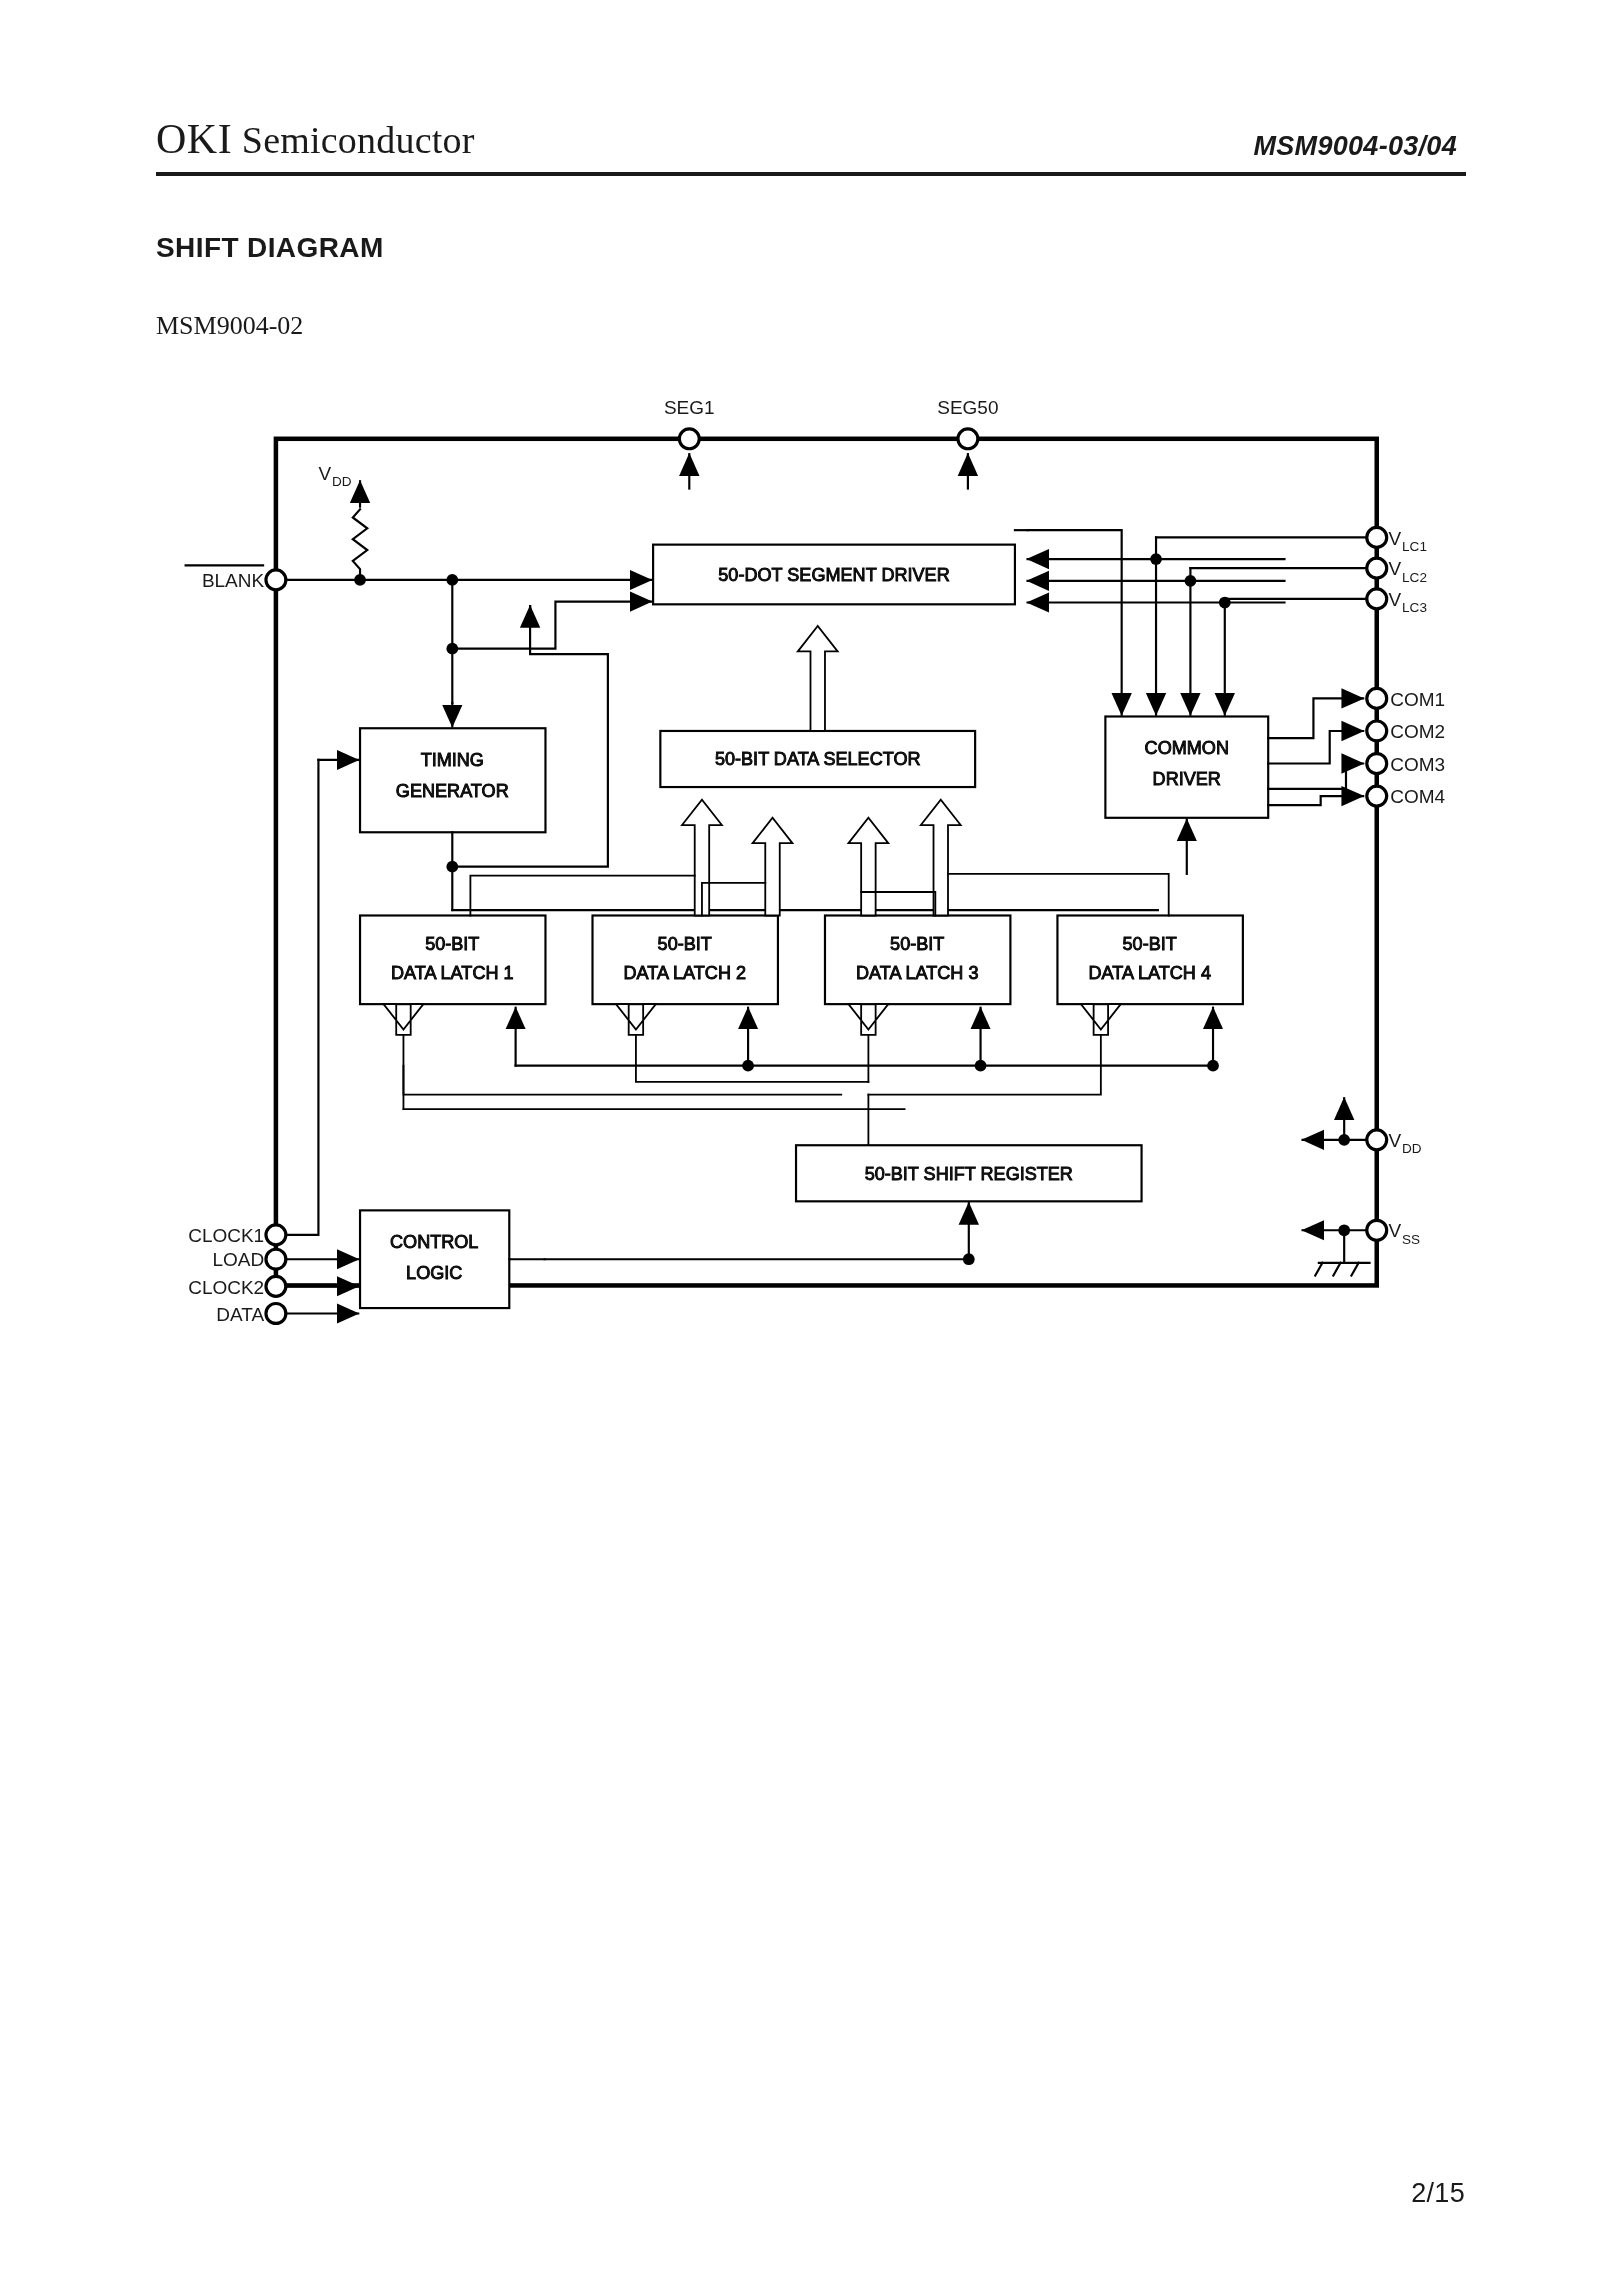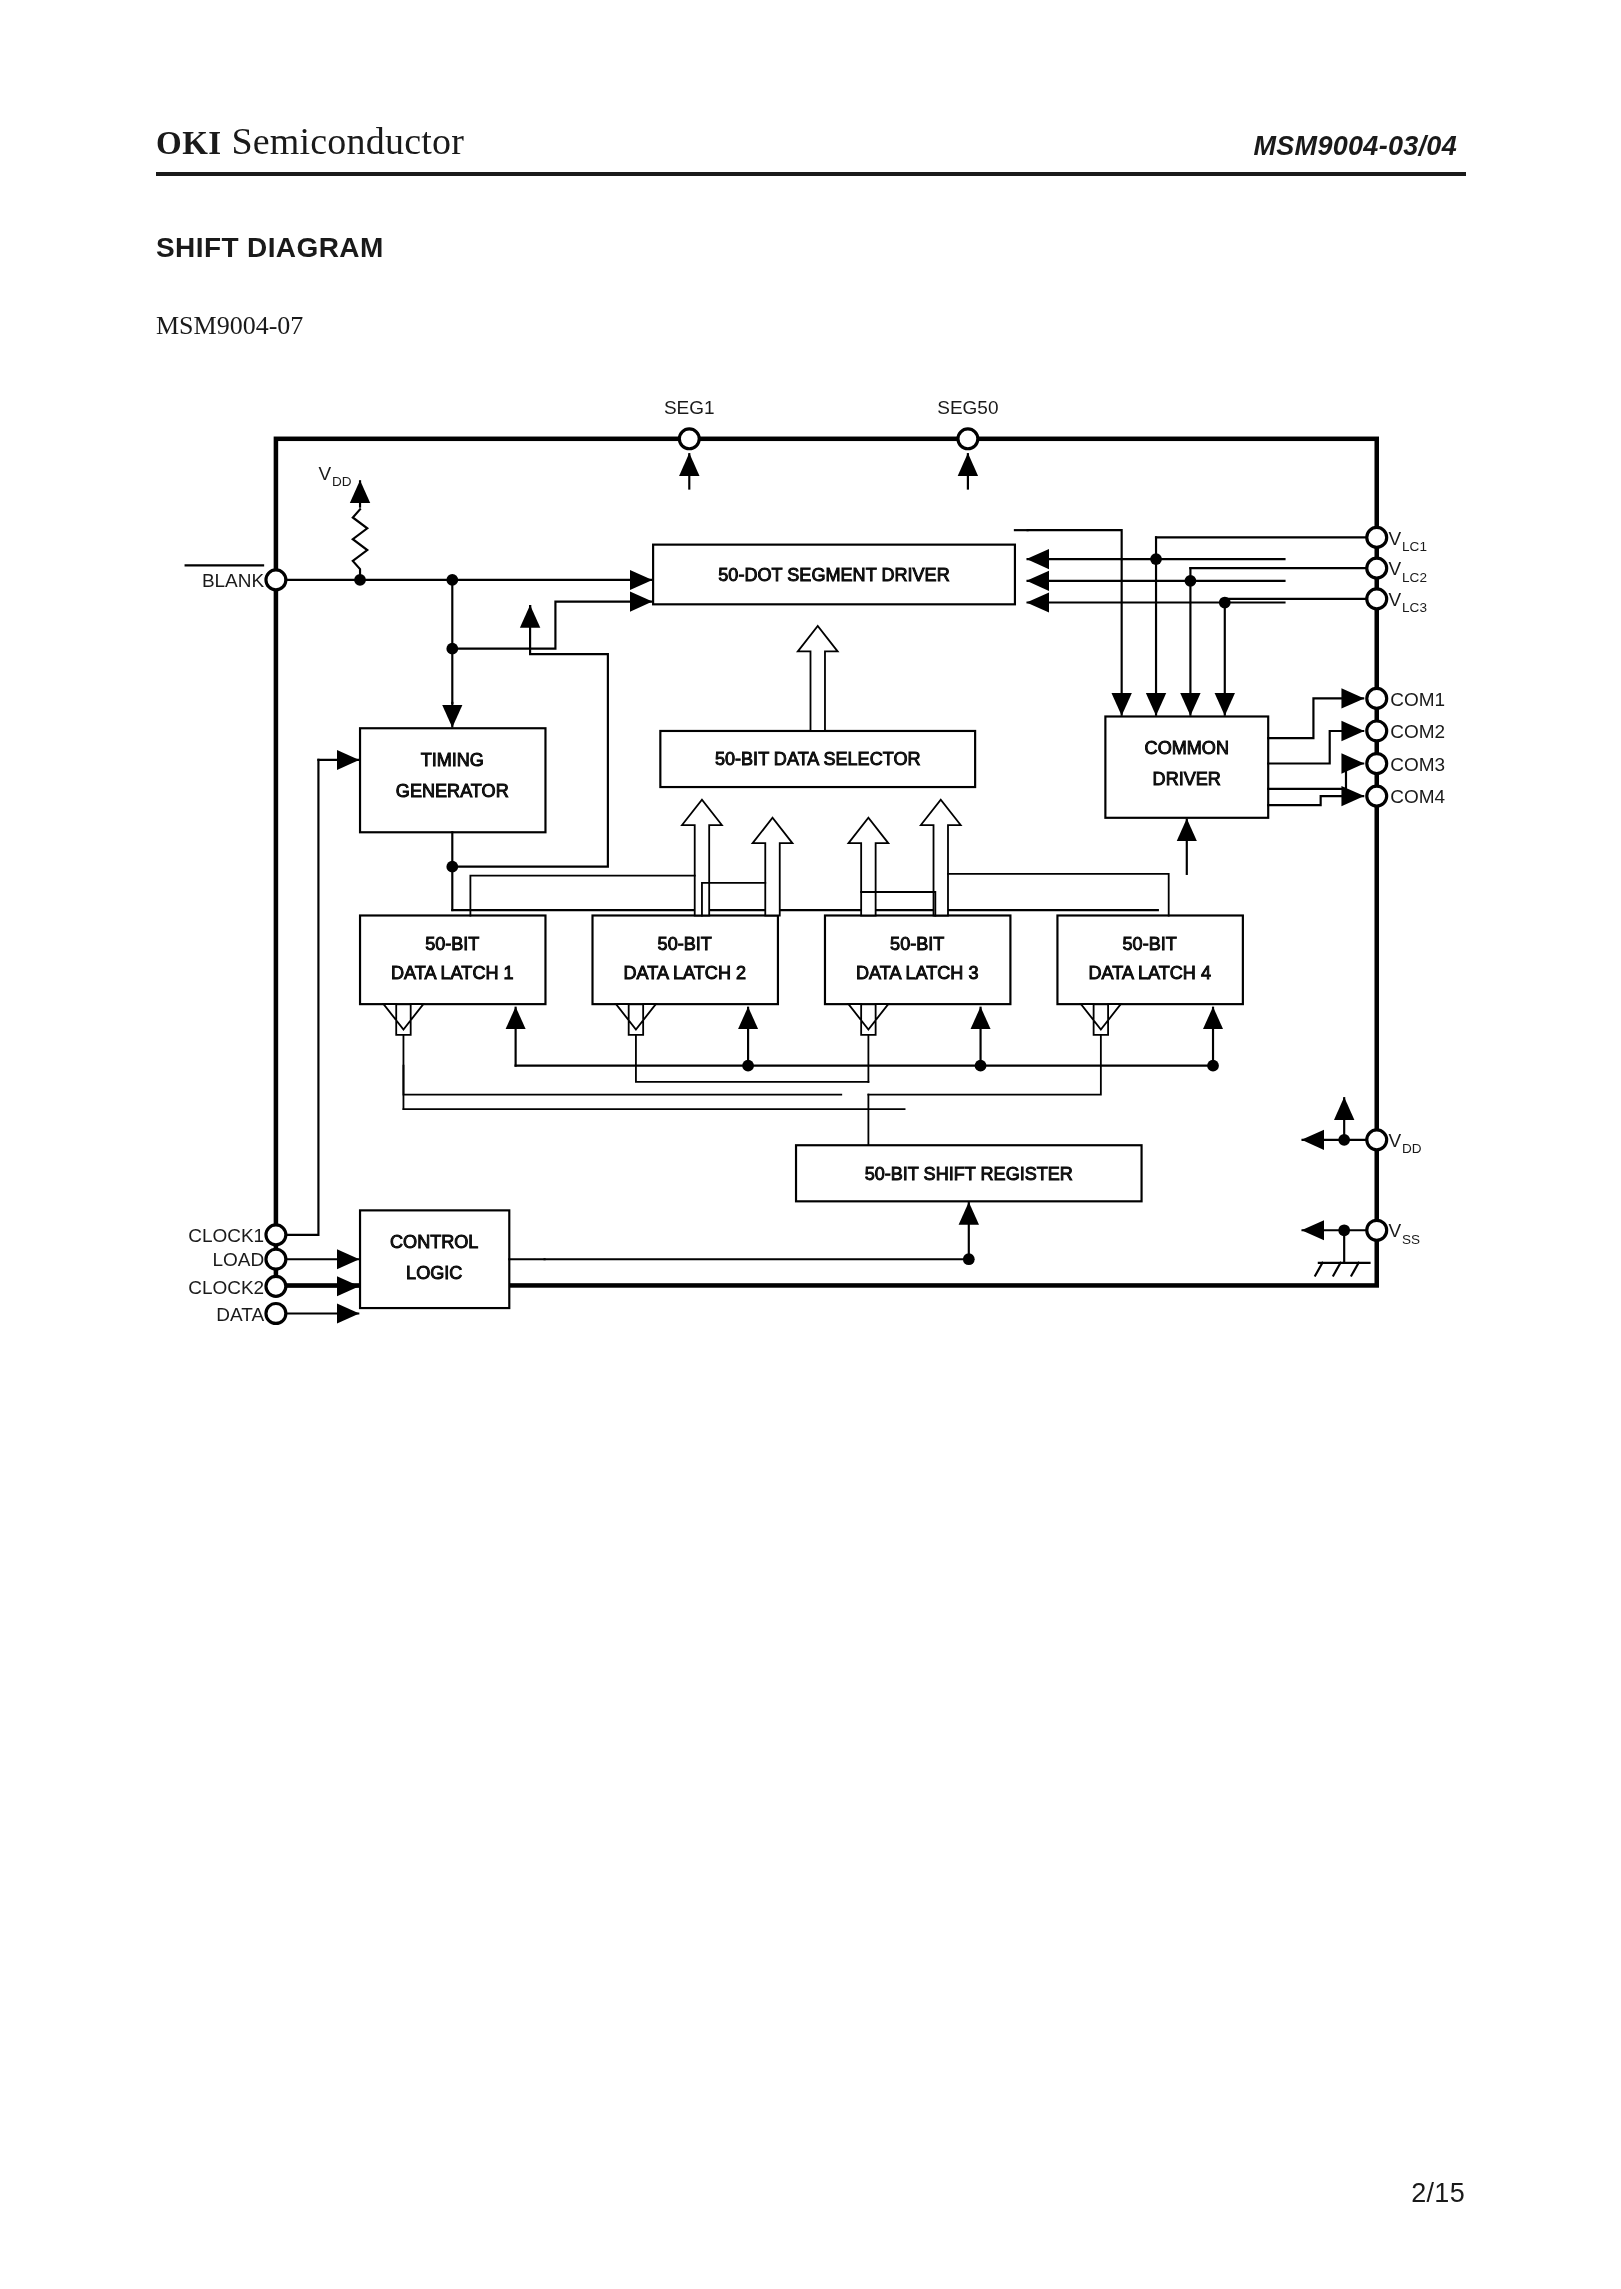--- a/index.html
+++ b/index.html
@@ -28,22 +28,22 @@
     height: 54px;
   }
   .brand {
     position: absolute;
     left: 0;
     bottom: 12.7px;
     white-space: nowrap;
     font-family: "Liberation Serif", serif;
   }
   .brand-oki {
-    font-weight: bold;
-    font-size: 33px;
+    font-weight: normal;
+    font-size: 42px;
     letter-spacing: 0.5px;
   }
   .brand-semi {
     font-size: 38px;
     letter-spacing: 0.2px;
     text-align: right;
   }
   .header-part {
     position: absolute;
     right: 9px;
@@ -120,21 +120,21 @@
 
   <div class="header">
     <div class="brand">
       <span class="brand-oki">OKI</span><span class="brand-semi"> Semiconductor</span>
     </div>
     <div class="header-part">MSM9004-03/04</div>
     <div class="header-rule"></div>
   </div>
 
   <div class="section-title">SHIFT DIAGRAM</div>
-  <div class="device-title">MSM9004-07</div>
+  <div class="device-title">MSM9004-02</div>
 
   <div class="diagram">
     <svg width="1621" height="995" viewBox="0 0 1792 1100" xmlns="http://www.w3.org/2000/svg">
       <defs>
         <marker id="ar" markerWidth="11" markerHeight="11" refX="10" refY="5.5" orient="auto">
           <path d="M0,0.8 L10.5,5.5 L0,10.2 Z" fill="#000"></path>
         </marker>
         <marker id="arU" markerWidth="11" markerHeight="11" refX="10" refY="5.5" orient="auto">
           <path d="M0,0.8 L10.5,5.5 L0,10.2 Z" fill="#000"></path>
         </marker>

